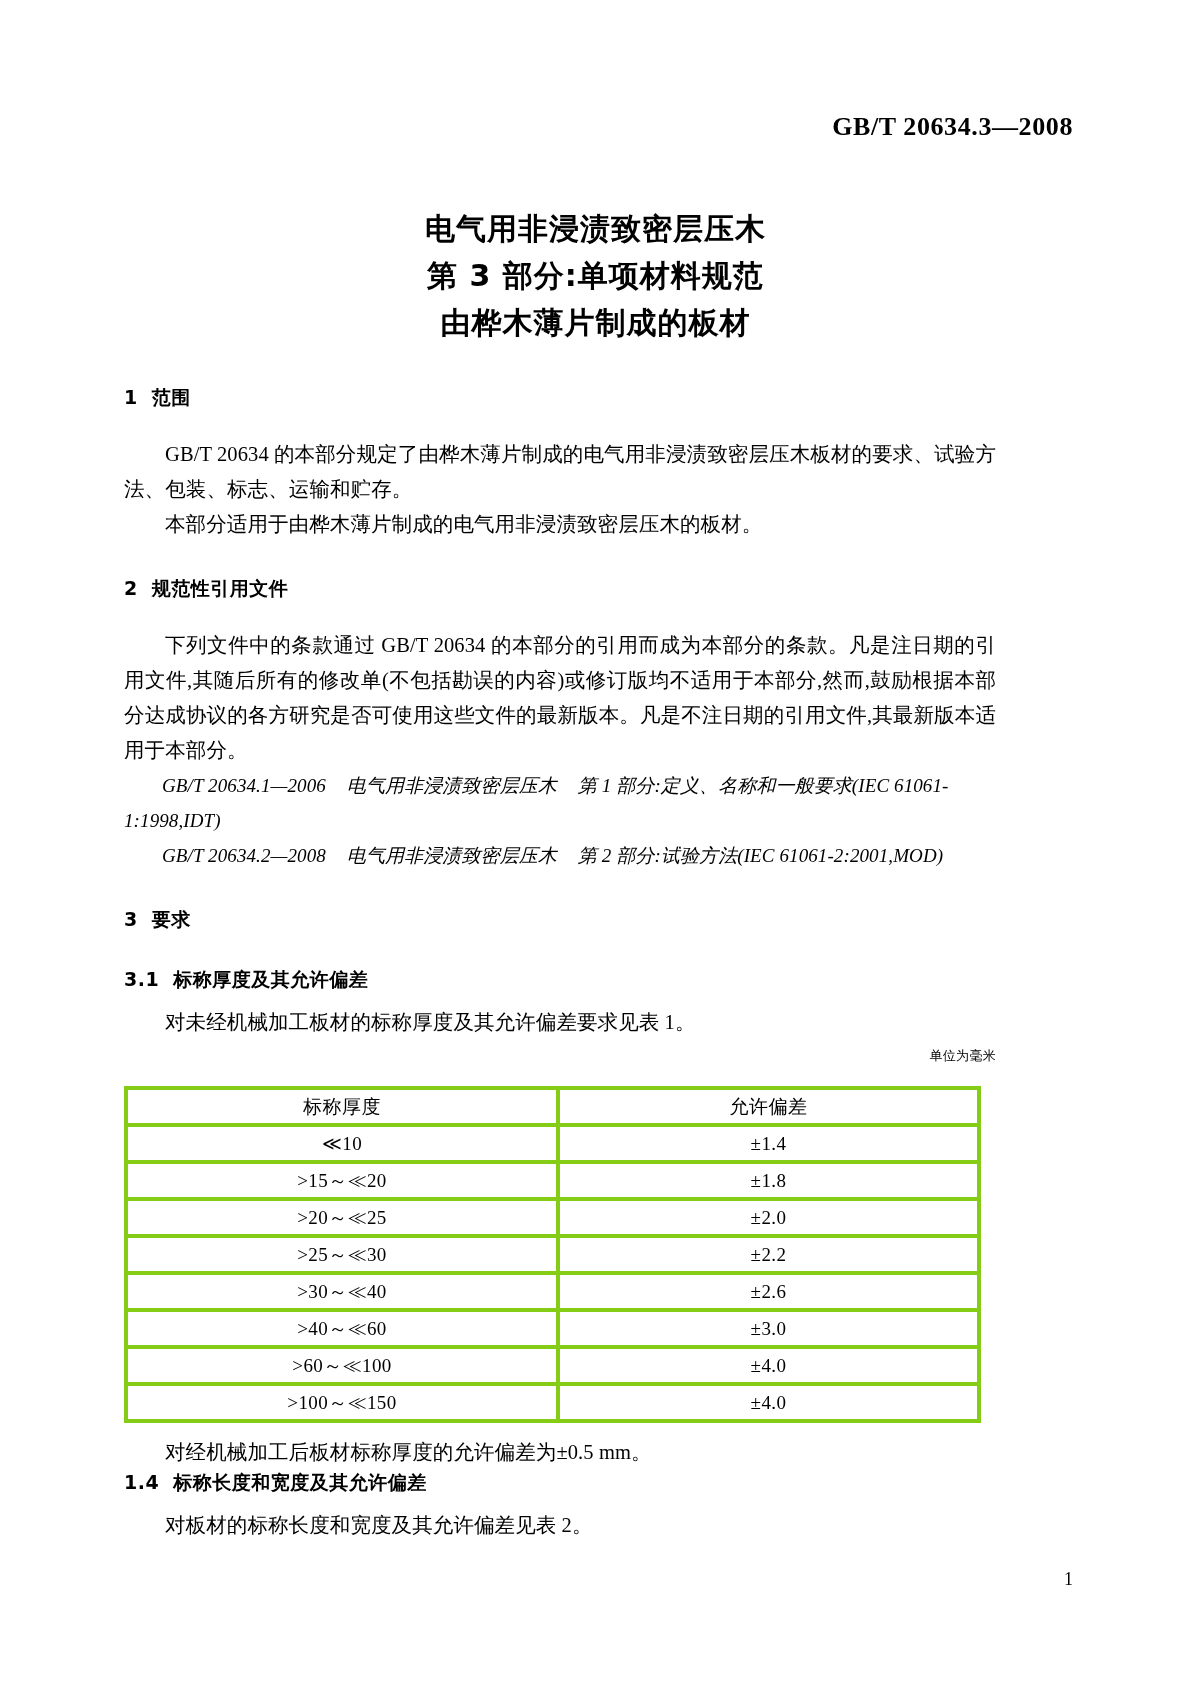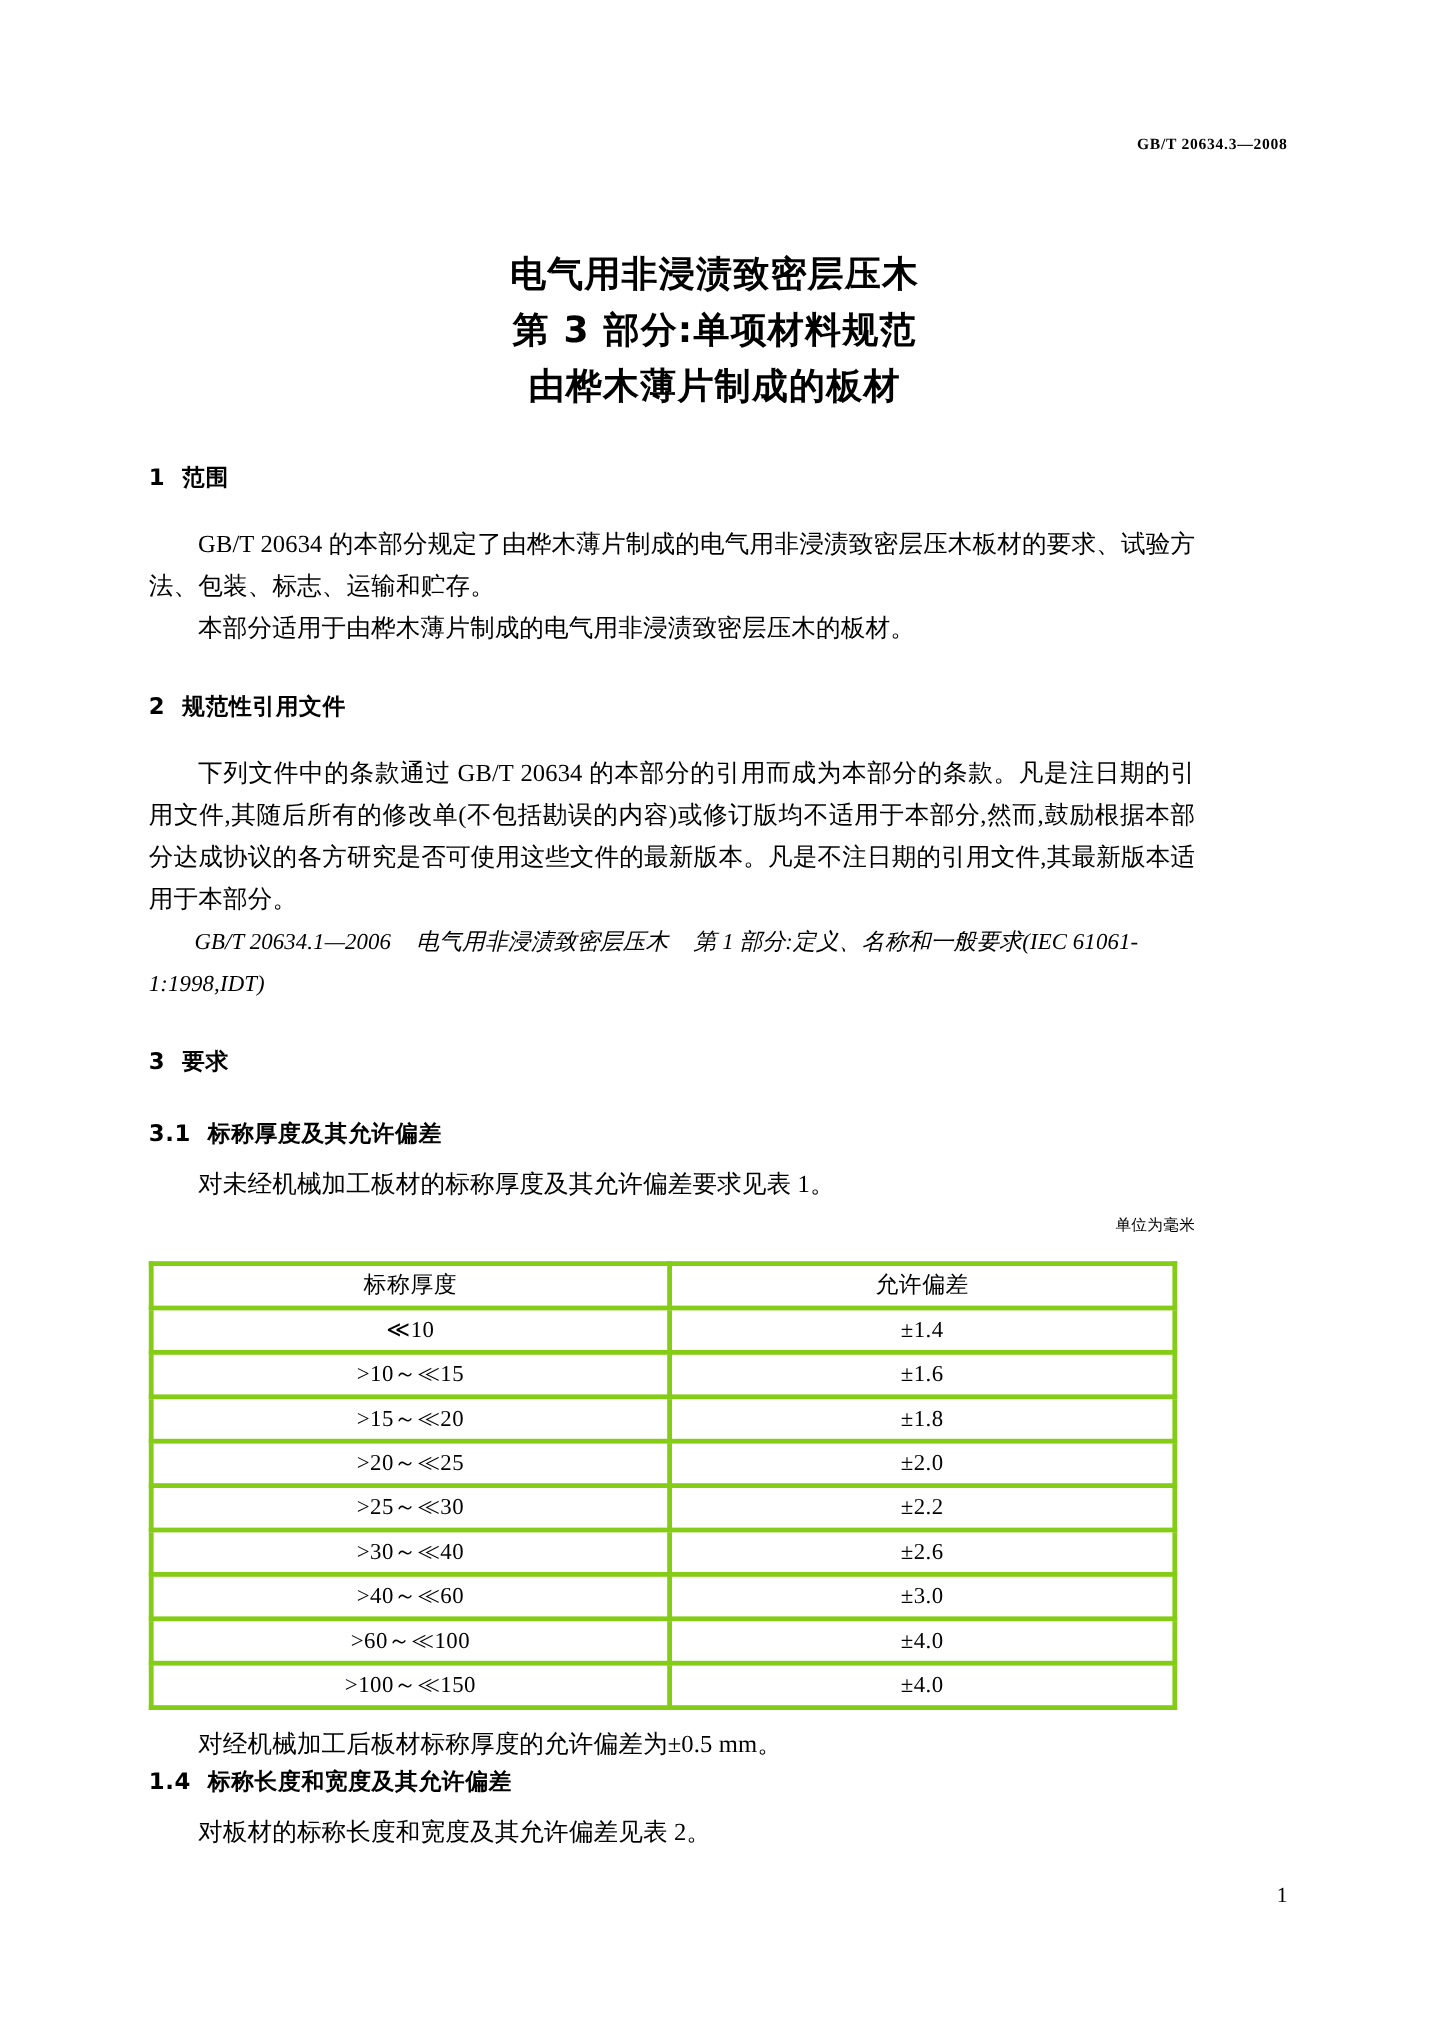--- a/index.html
+++ b/index.html
@@ -21,21 +21,21 @@
   }
 
   
   .header {
     position: absolute;
     top: 112px;
     left: 0;
     right: 118px;
     text-align: right;
     font-family: "Liberation Serif", "DejaVu Serif", serif;
-    font-size: 13px;
+    font-size: 26px;
     font-weight: bold;
     letter-spacing: 0.6px;
   }
 
   
   .title-block {
     position: absolute;
     top: 205px;
     left: 0;
     right: 0;
@@ -181,20 +181,23 @@
     <div class="gap-sec"></div>
 
     <h2 class="sec">
       <span class="sec-num">2</span><span>规范性引用文件</span>
     </h2>
     <div class="gap-after-head"></div>
     <p class="para">下列文件中的条款通过 GB/T 20634 的本部分的引用而成为本部分的条款。凡是注日期的引用文件,其随后所有的修改单(不包括勘误的内容)或修订版均不适用于本部分,然而,鼓励根据本部分达成协议的各方研究是否可使用这些文件的最新版本。凡是不注日期的引用文件,其最新版本适用于本部分。</p>
     <p class="ref">
       <span>GB/T 20634.1—2006</span><span class="sp"></span><span>电气用非浸渍致密层压木</span><span class="sp"></span><span>第 1 部分:定义、名称和一般要求(IEC 61061-1:1998,IDT)</span>
     </p>
+    <p class="ref">
+      <span>GB/T 20634.2—2008</span><span class="sp"></span><span>电气用非浸渍致密层压木</span><span class="sp"></span><span>第 2 部分:试验方法(IEC 61061-2:2001,MOD)</span>
+    </p>
 
     <div class="gap-sec"></div>
 
     <h2 class="sec">
       <span class="sec-num">3</span><span>要求</span>
     </h2>
 
     <div class="gap-sec"></div>
 
     <h2 class="sec">
@@ -213,24 +216,20 @@
           <th>标称厚度</th>
           <th>允许偏差</th>
         </tr>
       </thead>
       <tbody>
         <tr>
           <td>≪10</td>
           <td>±1.4</td>
         </tr>
         <tr>
-          <td>&gt;10～≪15</td>
-          <td>±1.6</td>
-        </tr>
-        <tr>
           <td>&gt;15～≪20</td>
           <td>±1.8</td>
         </tr>
         <tr>
           <td>&gt;20～≪25</td>
           <td>±2.0</td>
         </tr>
         <tr>
           <td>&gt;25～≪30</td>
           <td>±2.2</td>

